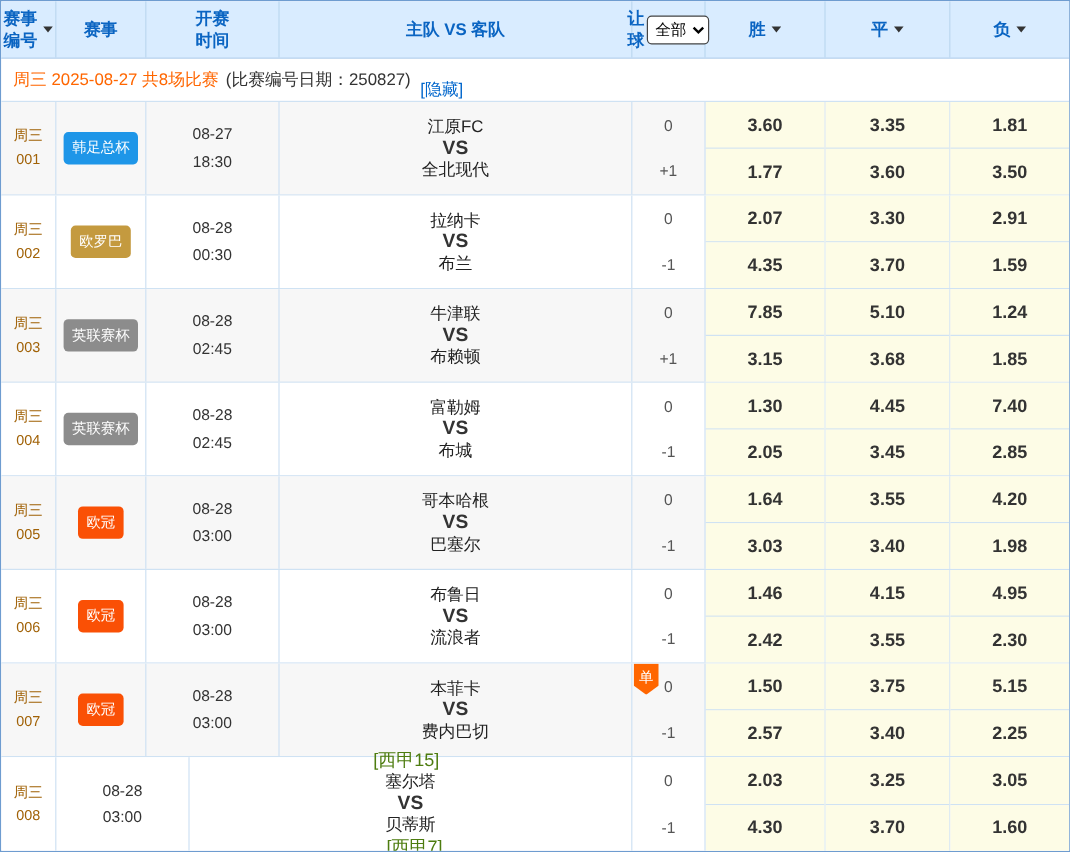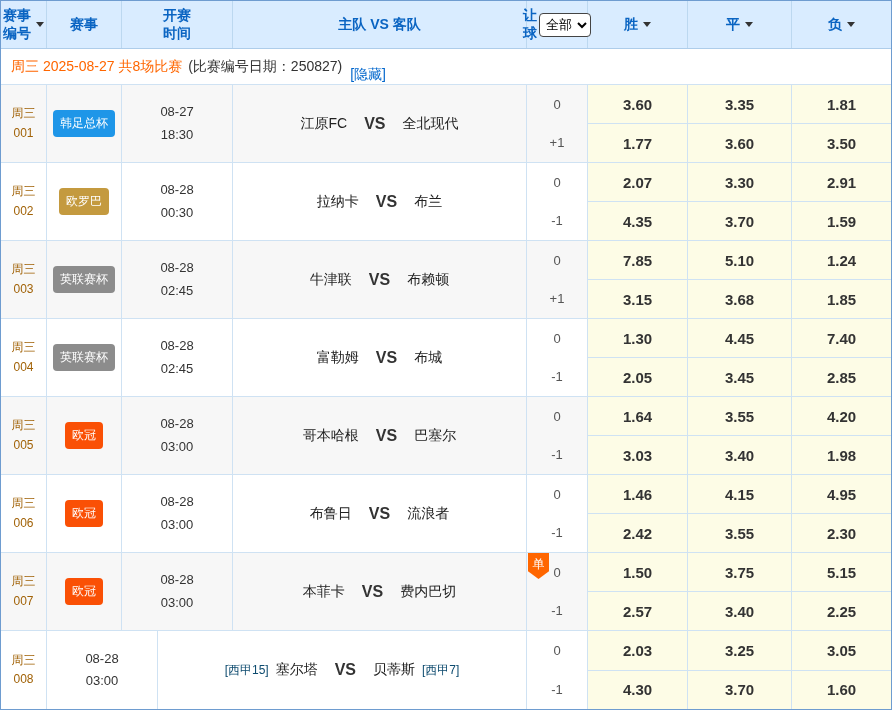--- a/index.html
+++ b/index.html
@@ -29,23 +29,23 @@
   .match-row { display:flex; height:78px; box-sizing:border-box; border-bottom:1px solid #cfe2f3; background:#fff; }
   .rows .match-row:nth-child(odd) { background:#f7f7f7; }
   .rows .match-row:last-child { border-bottom:none; }
   .cell { border-right:1px solid #cfe2f3; box-sizing:border-box; display:flex; flex-direction:column; align-items:center; justify-content:center; }
   .cell:last-child { border-right:none; }
 
   .c-no { width:46px; font-size:12px; color:#a16207; line-height:1.6; }
   .c-league { width:75px; }
   .badge { padding:5px 7px; border-radius:4px; color:#fff; font-size:12px; white-space:nowrap; cursor:pointer; }
   .c-time { width:111px; font-size:13px; color:#333; line-height:1.7; }
-  .c-teams { flex:1; flex-direction:row; font-size:14px; color:#222; }
+  .c-teams { flex:1; flex-direction:column; font-size:14px; color:#222; }
   .c-teams .vs { margin:0 17px; font-size:16px; color:#333;font-weight:bold; }
-  .c-teams .rank { color:#0c4a6e; font-size:12px; }
+  .c-teams .rank { color:#4d7c0f; font-size:15px; }
   .c-teams .rank:empty { display:none; }
   .c-teams .rank-home { margin-right:7px; }
   .c-teams .rank-away { margin-left:7px; }
 
   .c-handicap { width:61px; position:relative; padding:0; }
   .hval { flex:1; width:100%; display:flex; align-items:center; justify-content:center; font-size:13px; color:#555; }
   .tag-single { position:absolute; top:0; left:1px; width:21px; height:26px; background:#f60; color:#fff; font-size:12px;
                 text-align:center; padding-top:3px; box-sizing:border-box;
                 clip-path:polygon(0 0,100% 0,100% 70%,50% 100%,0 70%); }
 

